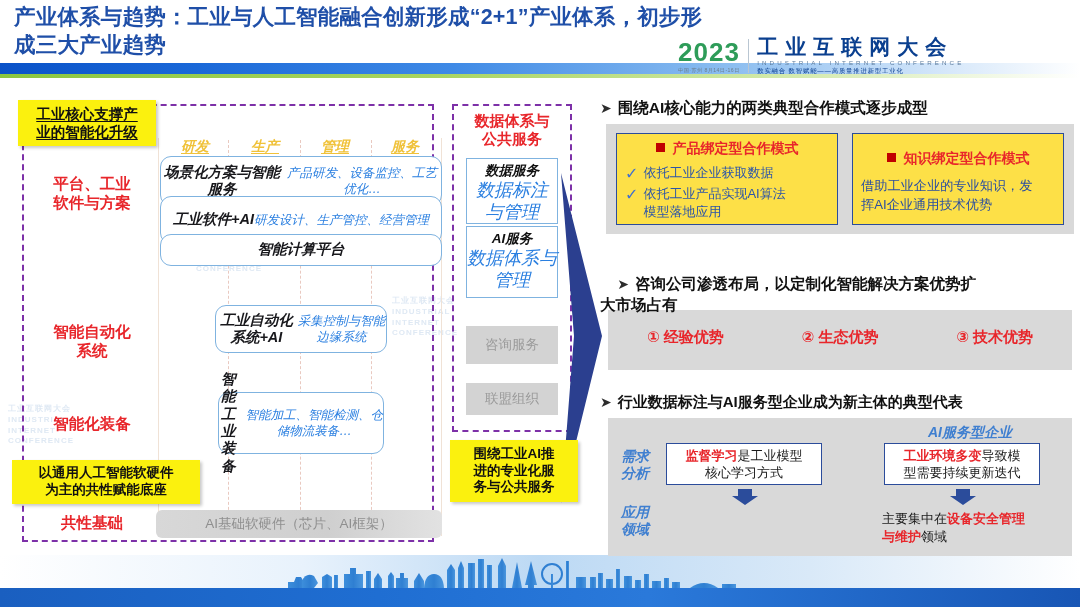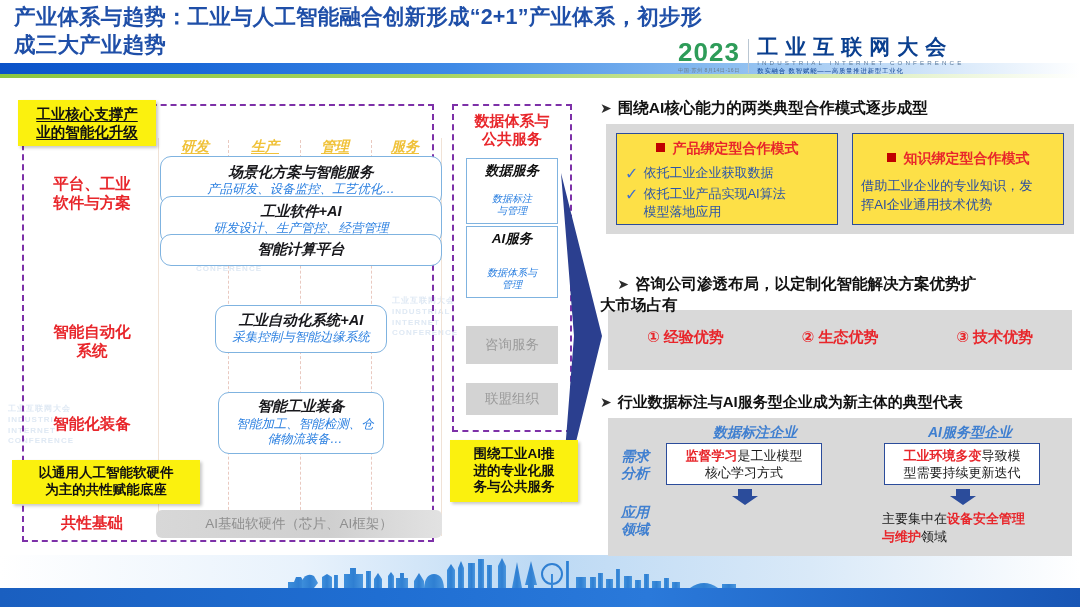--- a/index.html
+++ b/index.html
@@ -68,21 +68,21 @@
     border-left:1.1px dashed #e9c9c0; z-index:1;
   }
   .inner-col-box {
     position:absolute; left:158px; top:138px; width:284px; height:398px;
     border-left:1px solid #f0e2d6; border-right:1px solid #f0e2d6; z-index:1;
   }
 
   .bx {
     position:absolute; z-index:3; background:#fff;
     border:1.4px solid #7fb3e0; border-radius:11px;
-    display:flex; flex-direction:column; align-items:center; justify-content:center;
+    display:flex; align-items:center; justify-content:center;
     text-align:center;
   }
   .bx .t1 { color:#18181c; font-weight:700; font-style:italic; font-size:14.5px; line-height:1.2; }
   .bx .t2 { color:#2a7fe0; font-style:italic; font-size:12.5px; line-height:1.24; margin-top:1px; }
 
   
   .yellow {
     position:absolute; background:#fbf10e; z-index:6;
     color:#111; font-weight:700; text-align:center;
     box-shadow:2px 2px 3px rgba(0,0,0,.22);
@@ -99,21 +99,21 @@
     position:absolute; left:452px; top:112px; width:120px; text-align:center;
     color:#e8262b; font-weight:700; font-size:15px; line-height:1.2; z-index:4;
   }
   .mid-bx {
     position:absolute; z-index:4; background:#fff;
     border:1.3px solid #7fb3e0;
     display:flex; flex-direction:column; align-items:center;
     text-align:center; padding-top:3px;
   }
   .mid-bx .t1 { color:#111; font-weight:700; font-style:italic; font-size:13.5px; }
-  .mid-bx .t2 { color:#2a7fe0; font-style:italic; font-size:10px; line-height:1.2; margin-top:auto; margin-bottom:6px;}
+  .mid-bx .t2 { color:#2a7fe0; font-style:italic; font-size:18px; line-height:1.2; margin-top:auto; margin-bottom:6px;}
   .mid-gray {
     position:absolute; z-index:4; background:#d3d3d3; color:#9a9a9a;
     display:flex; align-items:center; justify-content:center;
     font-size:13.5px; font-weight:400;
   }
 
   
   .navy-arrow { position:absolute; left:556px; top:168px; width:70px; height:340px; z-index:3; }
 
   
@@ -325,21 +325,20 @@
     <div class="circled">① 经验优势</div>
     <div class="circled">② 生态优势</div>
     <div class="circled">③ 技术优势</div>
   </div>
 
   <div class="r-head" style="left:600px;top:392px;width:478px;font-size:15px;">
     <span class="arw">➤</span><span>行业数据标注与AI服务型企业成为新主体的典型代表</span>
   </div>
   <div class="r-gray" style="left:608px;top:418px;width:464px;height:138px;"></div>
 
-  <div class="tbl-colhead" style="position:absolute;left:660px;top:424px;width:190px;z-index:5;">数据标注企业</div>
   <div class="tbl-colhead" style="position:absolute;left:880px;top:424px;width:180px;z-index:5;">AI服务型企业</div>
 
   <div class="tbl-rowhead" style="position:absolute;left:610px;top:448px;width:50px;white-space:pre;z-index:5;">需求
 分析</div>
   <div class="tbl-rowhead" style="position:absolute;left:610px;top:504px;width:50px;white-space:pre;z-index:5;">应用
 领域</div>
 
   <div class="cell-box" style="left:666px;top:443px;width:156px;height:42px;">
     <div class="ct"><span class="rr">监督学习</span><span class="bb" style="white-space:pre-line;">是工业模型
 核心学习方式</span></div>

